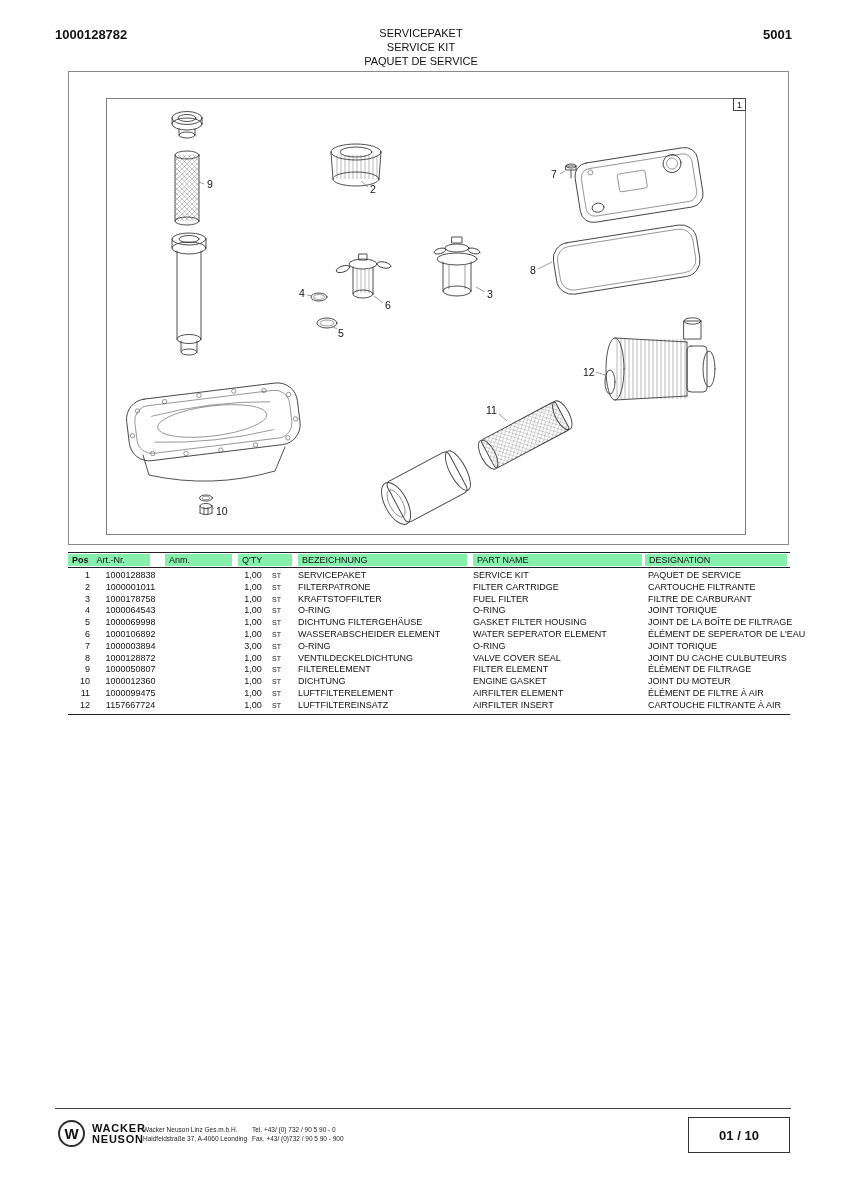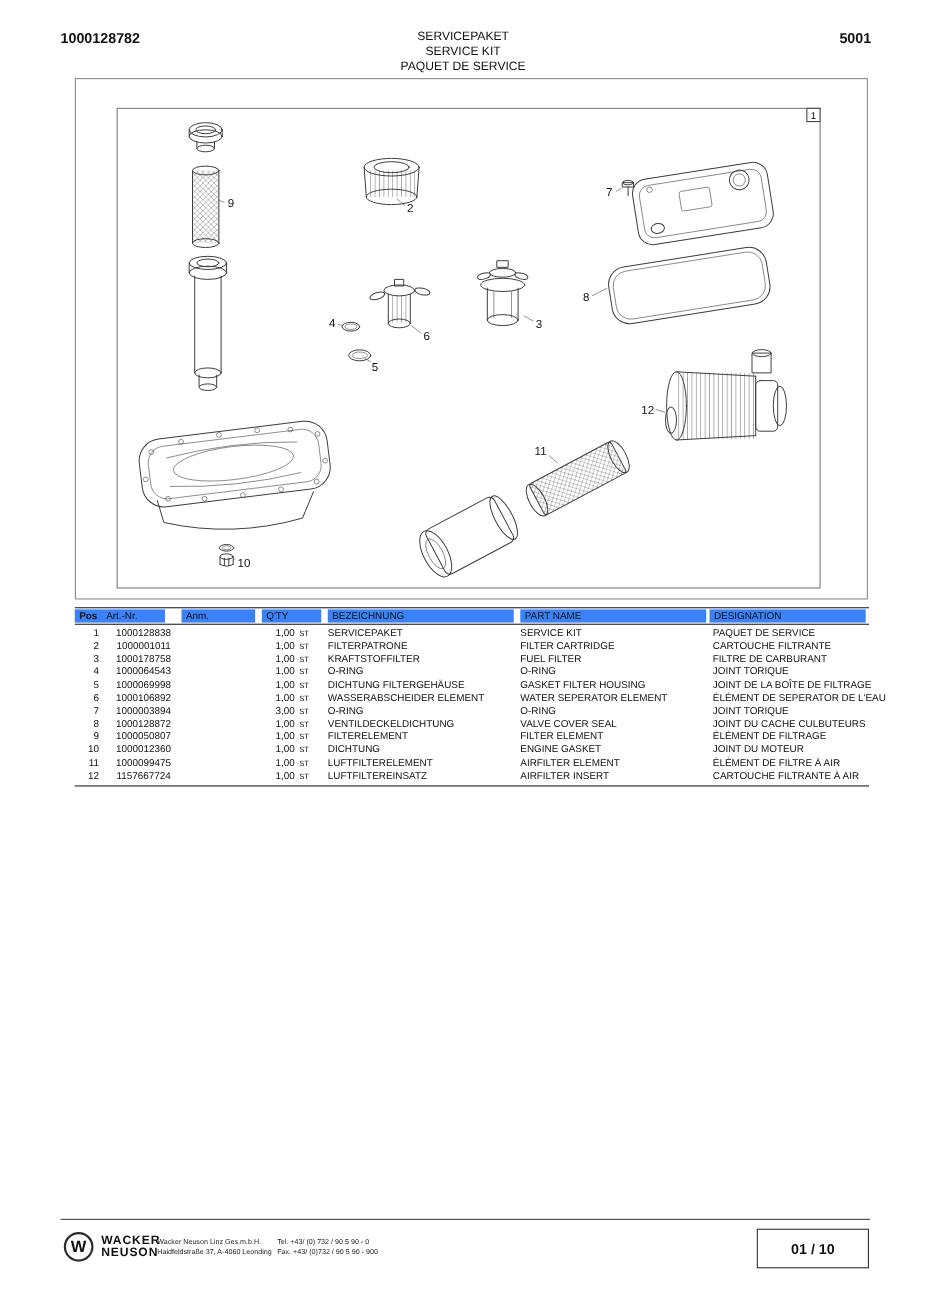--- a/index.html
+++ b/index.html
@@ -28,31 +28,31 @@
   .dln { stroke:#3c3c3c; fill:none; stroke-width:0.9; stroke-linecap:round; stroke-linejoin:round; }
   .dln-thin { stroke:#5a5a5a; fill:none; stroke-width:0.6; }
   .callout { font:10.5px "Liberation Sans", sans-serif; fill:#111; }
 
   
   .table { left:68px; top:552px; width:722px; }
   .thead {
     display:flex; align-items:center; height:16px; padding:1px 0;
     border-top:1px solid #222; border-bottom:1px solid #222;
   }
-  .hseg { background:#3b82f6; height:12px; display:flex; align-items:center; font-size:9px; padding-left:4px; white-space:nowrap; }
+  .hseg { background:#86efac; height:12px; display:flex; align-items:center; font-size:9px; padding-left:4px; white-space:nowrap; }
   .hseg .h-pos { font-weight:bold; }
   .hseg .h-art { margin-left:8px; }
   .w1{width:82px;} .w2{width:67px; margin-left:15px;} .w3{width:54px; margin-left:6px;}
   .w4{width:169px; margin-left:6px;} .w5{width:169px; margin-left:6px;text-align:right;} .w6{width:142px; margin-left:3px;}
   .tbody { padding-top:2px; padding-bottom:2px; }
   .trow { display:flex; align-items:baseline; height:11.8px; font-size:9px; white-space:nowrap; }
   .c-pos { width:22px; text-align:right; flex:none; }
   .c-art { width:75px; padding-left:6px; flex:none;text-align:center; }
   .c-anm { width:73px; flex:none; }
-  .c-qty { width:30px; text-align:right; flex:none; }
+  .c-qty { width:30px; text-align:center; flex:none; }
   .c-unit { width:14px; margin-left:4px; font-size:7px; flex:none; }
   .c-bez { margin-left:12px; width:163px; flex:none; }
   .c-part { margin-left:12px; width:163px; flex:none; }
   .c-des { margin-left:12px; width:142px; flex:none; }
   .t-bot { border-top:1px solid #222; height:0; }
 
   
   .footer-line { left:55px; top:1108px; width:736px; border-top:1px solid #444; height:0; }
   .logo-circle {
     left:58px; top:1120px; width:27px; height:27px; border:2px solid #2e2e2e; border-radius:50%;

